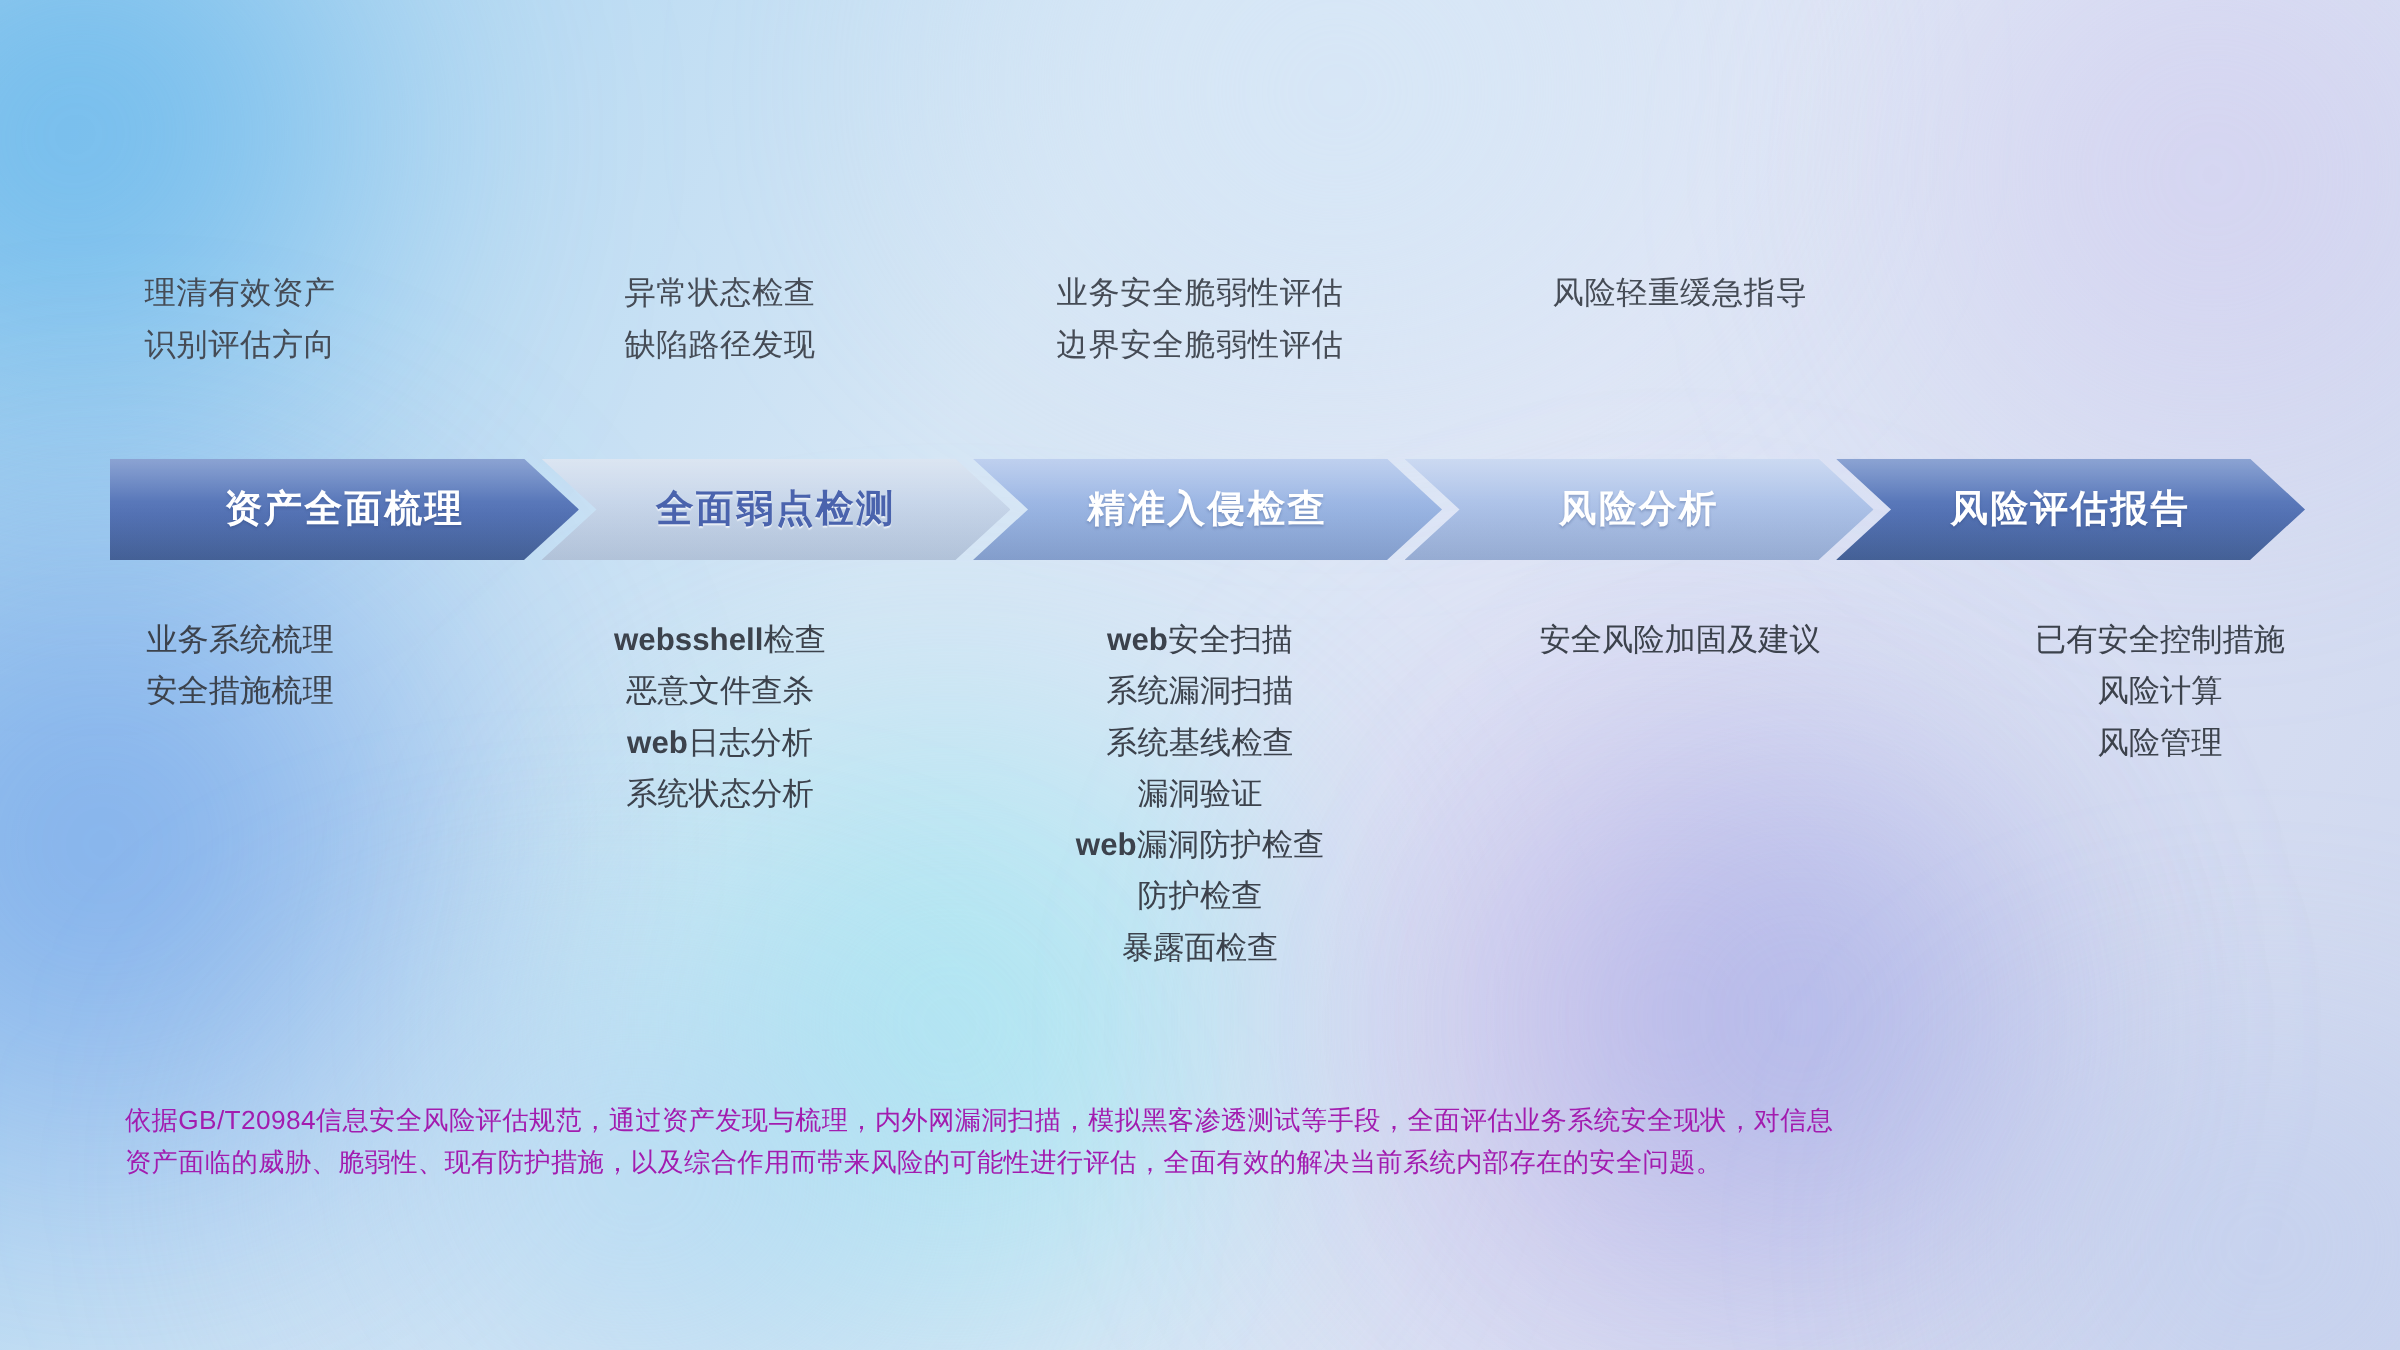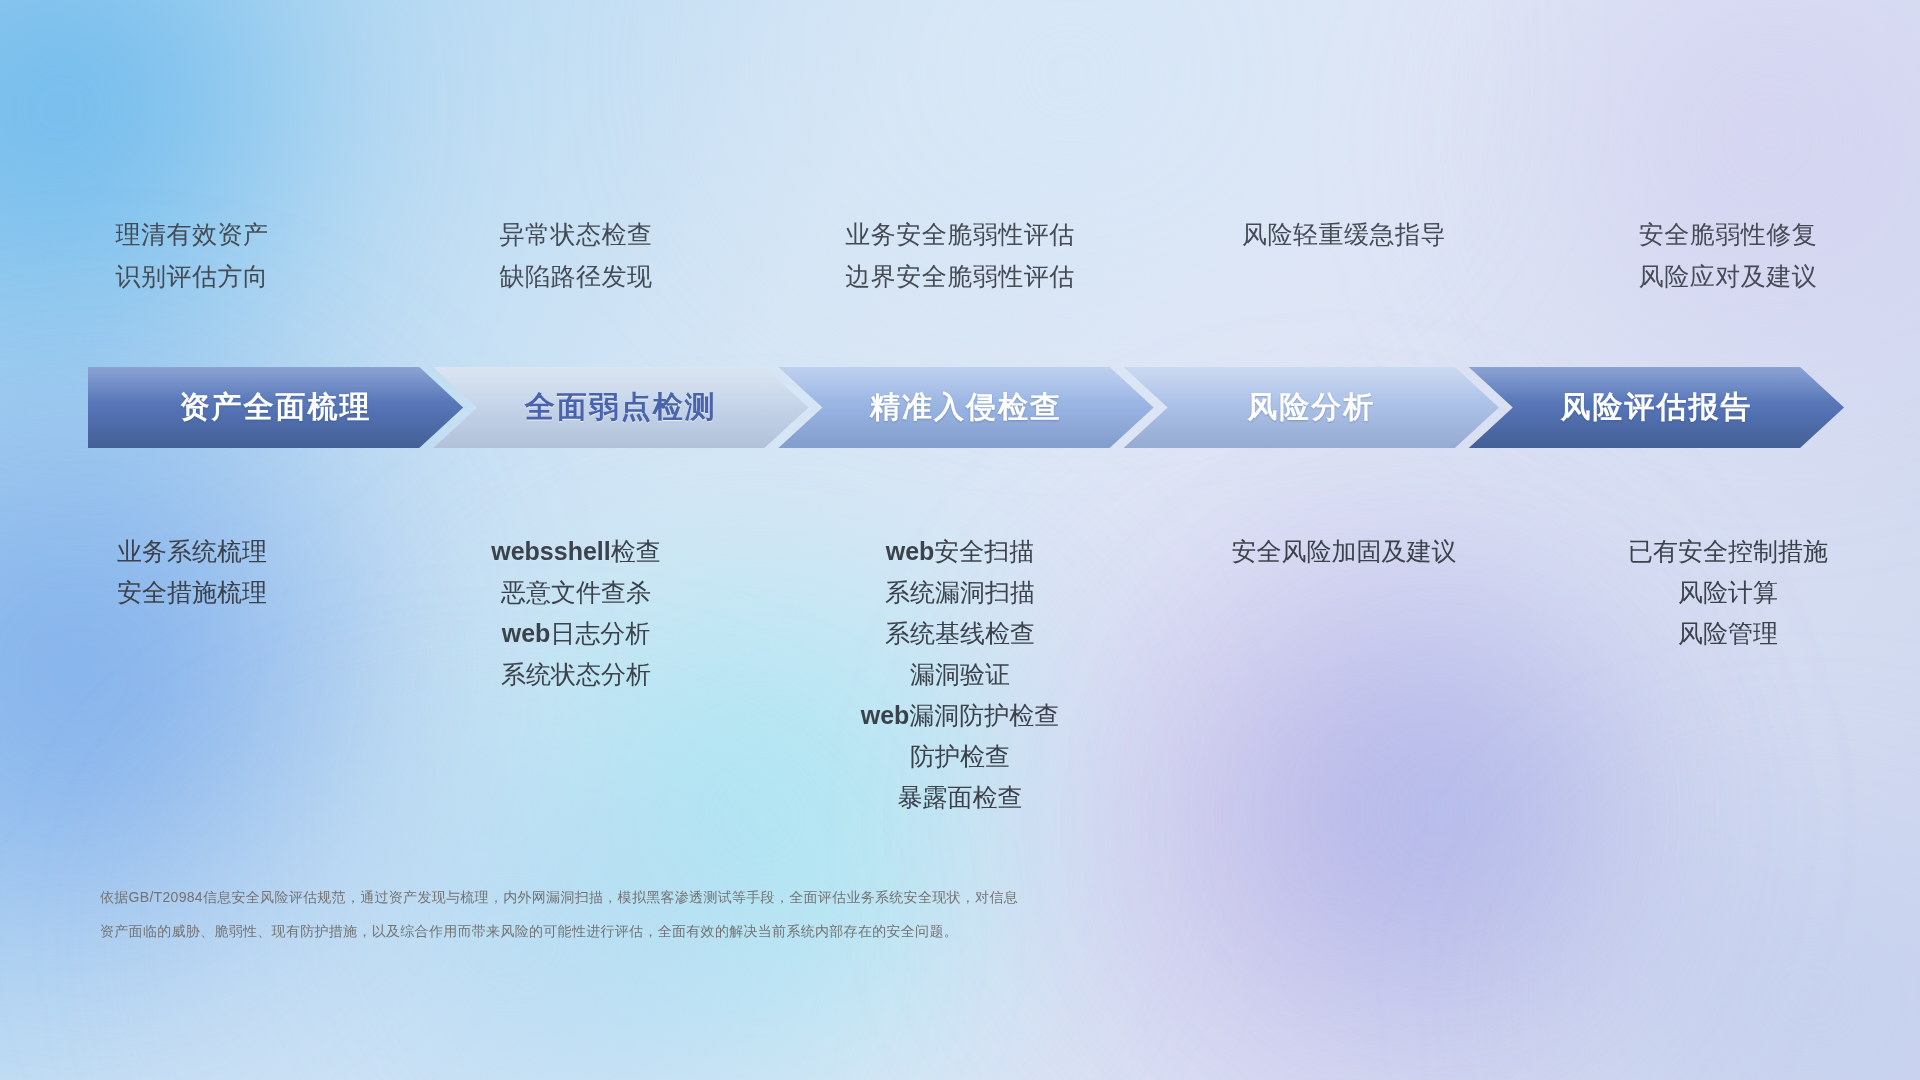--- a/index.html
+++ b/index.html
@@ -72,31 +72,31 @@
     pointer-events:none;
   }
   .chev-label{
     position:relative; z-index:2;
     font-size:30px; font-weight:bold; letter-spacing:2px;
     white-space:nowrap;
     text-shadow:0 1px 2px rgba(40,60,110,.28);
   }
 
   
-  .bot-row{ top:539px; align-items:start; }
+  .bot-row{ top:500px; align-items:start; }
   .bot-cell{ display:flex; flex-direction:column; align-items:center; gap:16px; }
   .item{
     font-size:25px; color:#3c424c; white-space:nowrap; line-height:1; text-align:center;
   }
   .item b{ font-weight:bold; }
 
   
   .footer{
     position:absolute; left:100px; top:880px; width:1520px;
-    font-size:14px; line-height:34px; color:#737373; letter-spacing:.3px;
+    font-size:21px; line-height:34px; color:#a21caf; letter-spacing:.3px;
   }
   .footer .ln{ display:block; white-space:nowrap; }
 </style>
 </head>
 <body>
 
 <div class="bg">
   <div class="base"></div>
   <div class="blob b7"></div>
   <div class="blob b1"></div>
@@ -119,24 +119,20 @@
       <div class="top-cell">
         <div class="cap">异常状态检查</div>
         <div class="cap">缺陷路径发现</div>
       </div>
       <div class="top-cell">
         <div class="cap">业务安全脆弱性评估</div>
         <div class="cap">边界安全脆弱性评估</div>
       </div>
       <div class="top-cell">
         <div class="cap">风险轻重缓急指导</div>
-      </div>
-      <div class="top-cell">
-        <div class="cap">安全脆弱性修复</div>
-        <div class="cap">风险应对及建议</div>
       </div>
     </div>
 
   <div class="band" id="band">
       <div class="chev" style="background: linear-gradient(rgb(90, 124, 192) 0%, rgb(76, 108, 178) 55%, rgb(72, 102, 159) 100%);">
         <div class="shade"></div>
         <div class="chev-label" style="color: rgb(255, 255, 255);">资产全面梳理</div>
       </div>
       <div class="chev notch" style="background: linear-gradient(rgb(204, 218, 236) 0%, rgb(194, 210, 232) 55%, rgb(188, 206, 230) 100%);">
         <div class="shade"></div>

